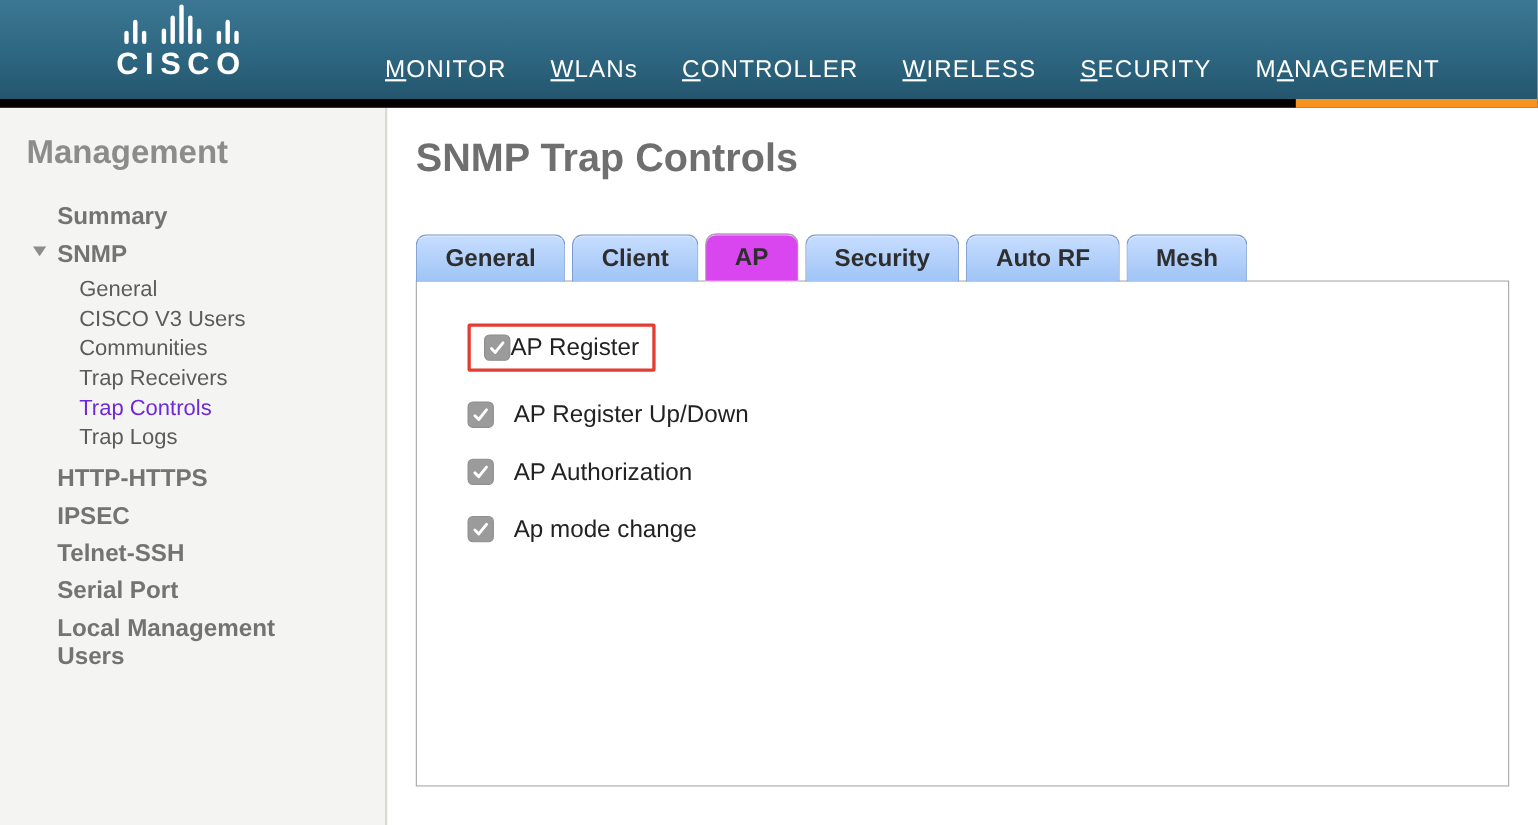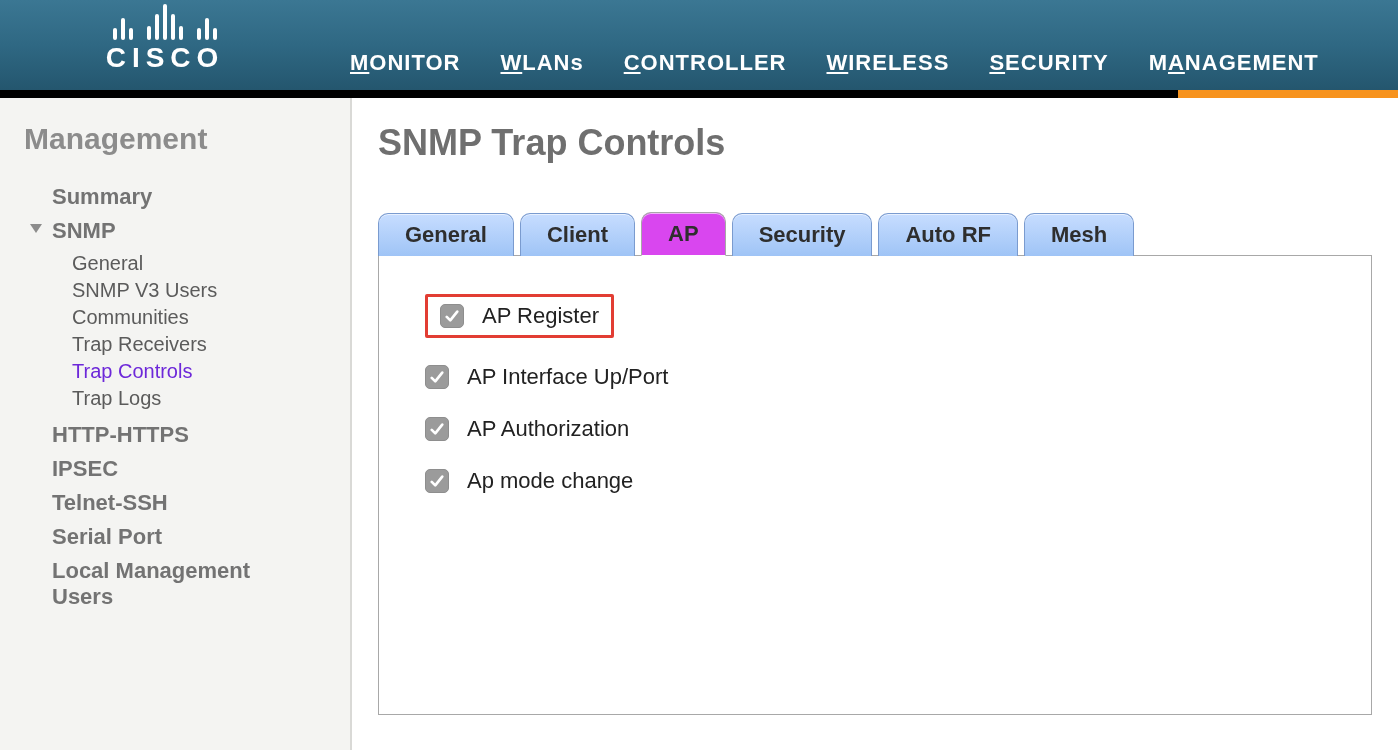--- a/index.html
+++ b/index.html
@@ -4,21 +4,21 @@
 <style>
   html,body{margin:0;padding:0;font-family:Arial,Helvetica,sans-serif;width:1398px;height:750px;background:#fff}
   
   .topbar{position:relative;height:90px;background:linear-gradient(to bottom,#3b7793 0%,#2f6883 50%,#24566e 100%);display:flex;align-items:flex-end;border-bottom:8px solid #000}
   .logo{width:330px;display:flex;align-items:flex-start;justify-content:center;height:90px;color:#fff;font-family:Arial,Helvetica,sans-serif}
   .cisco-logo{display:flex;flex-direction:column;align-items:center}
   .cisco-bars{display:flex;align-items:flex-end;gap:4px;height:40px}
   .cisco-bars span{display:block;width:4px;background:#fff;border-radius:2px}
   .cisco-word{font-size:28px;letter-spacing:6px;font-weight:bold;color:#fff;margin-top:2px}
   .topnav{display:flex;align-items:flex-end;height:90px;padding-bottom:14px;gap:40px;padding-left:20px}
-  .topnav a{color:#fff;font-size:22px;font-weight:bold;letter-spacing:1px;text-decoration:none;position:relative}
+  .topnav a{color:#fff;font-size:22px;font-weight:normal;letter-spacing:1px;text-decoration:none;position:relative}
   .topnav a .ul{text-decoration:underline}
   .active-indicator{position:absolute;height:8px;background:#f7931e;bottom:-8px;left:1178px;width:220px}
   
   .layout{display:flex;width:1398px;height:652px}
   .sidebar{width:352px;background:#f4f4f2;border-right:2px solid #d9d9d6;padding:24px 0 0 24px;box-sizing:border-box}
   .sidebar h1{font-size:30px;color:#8c8c8c;font-weight:bold;margin:0 0 28px 0}
   .side-section{margin:0 0 4px 0}
   .side-link{display:block;color:#737373;font-size:22px;font-weight:bold;margin:8px 0 8px 28px;text-decoration:none}
   .side-group{position:relative}
   .side-group .toggle{position:absolute;left:6px;top:6px;width:0;height:0;border-left:6px solid transparent;border-right:6px solid transparent;border-top:9px solid #8c8c8c}
@@ -33,21 +33,21 @@
   .tab{background:linear-gradient(to bottom,#c7ddff 0%,#9fc4f6 100%);border:1px solid #7a9bcf;border-bottom:none;border-top-left-radius:10px;border-top-right-radius:10px;padding:8px 26px;margin-right:6px;font-size:22px;font-weight:bold;color:#2e2e2e;cursor:pointer;box-shadow:inset 0 1px 0 rgba(255,255,255,.6)}
   .tab.active{background:#d946ef;border:1px solid #a8a8a8;border-bottom:1px solid #fff;position:relative;z-index:2}
   .tabpanel{border:1px solid #a8a8a8;border-top:1px solid #a8a8a8;margin-top:-1px;height:460px;background:#fff;padding:38px 46px;box-sizing:border-box}
   
   .cb-row{display:flex;align-items:center;gap:18px;margin:0 0 26px 0}
   .cb{width:22px;height:22px;border-radius:5px;border:1px solid #9b9b9b;display:flex;align-items:center;justify-content:center;background:#fff}
   .cb.checked{background:#9b9b9b;border-color:#8e8e8e}
   .cb.checked svg{display:block}
   .cb svg{display:none;width:14px;height:14px;stroke:#fff;stroke-width:3;fill:none;stroke-linecap:round;stroke-linejoin:round}
   .cb-label{font-size:22px;color:#222}
-  .hl{border:3px solid #e23d33;padding:6px 12px;display:inline-flex;align-items:center;gap:18px;border-radius:2px}
+  .hl{border:3px solid #e23d33;padding:6px 12px;display:inline-flex;align-items:center;border-radius:2px}
 </style>
 </head>
 <body>
 
 <div class="topbar">
   <div class="logo">
     <div class="cisco-logo">
       <div class="cisco-bars">
         <span style="height:12px"></span>
           <span style="height:22px"></span>
@@ -84,21 +84,21 @@
 
     <div class="side-section">
       <a class="side-link" href="#">Summary</a>
     </div>
 
     <div class="side-section side-group">
       <span class="toggle"></span>
       <a class="side-link" href="#">SNMP</a>
       <div class="subitems">
         <a href="#">General</a>
-        <a href="#">SNMP V3 Users</a>
+        <a href="#">CISCO V3 Users</a>
         <a href="#">Communities</a>
         <a href="#">Trap Receivers</a>
         <a href="#" class="current">Trap Controls</a>
         <a href="#">Trap Logs</a>
       </div>
     </div>
 
     <a class="side-link" href="#">HTTP-HTTPS</a>
     <a class="side-link" href="#">IPSEC</a>
     <a class="side-link" href="#">Telnet-SSH</a>
@@ -130,21 +130,21 @@
           <span class="cb-label">AP Register</span>
         </span>
       </div>
 
       <div class="cb-row">
         <span class="cb checked">
           <svg viewBox="0 0 16 16">
               <polyline points="2,9 6,13 14,3"></polyline>
             </svg>
         </span>
-        <span class="cb-label">AP Interface Up/Port</span>
+        <span class="cb-label">AP Register Up/Down</span>
       </div>
 
       <div class="cb-row">
         <span class="cb checked">
           <svg viewBox="0 0 16 16">
               <polyline points="2,9 6,13 14,3"></polyline>
             </svg>
         </span>
         <span class="cb-label">AP Authorization</span>
       </div>

